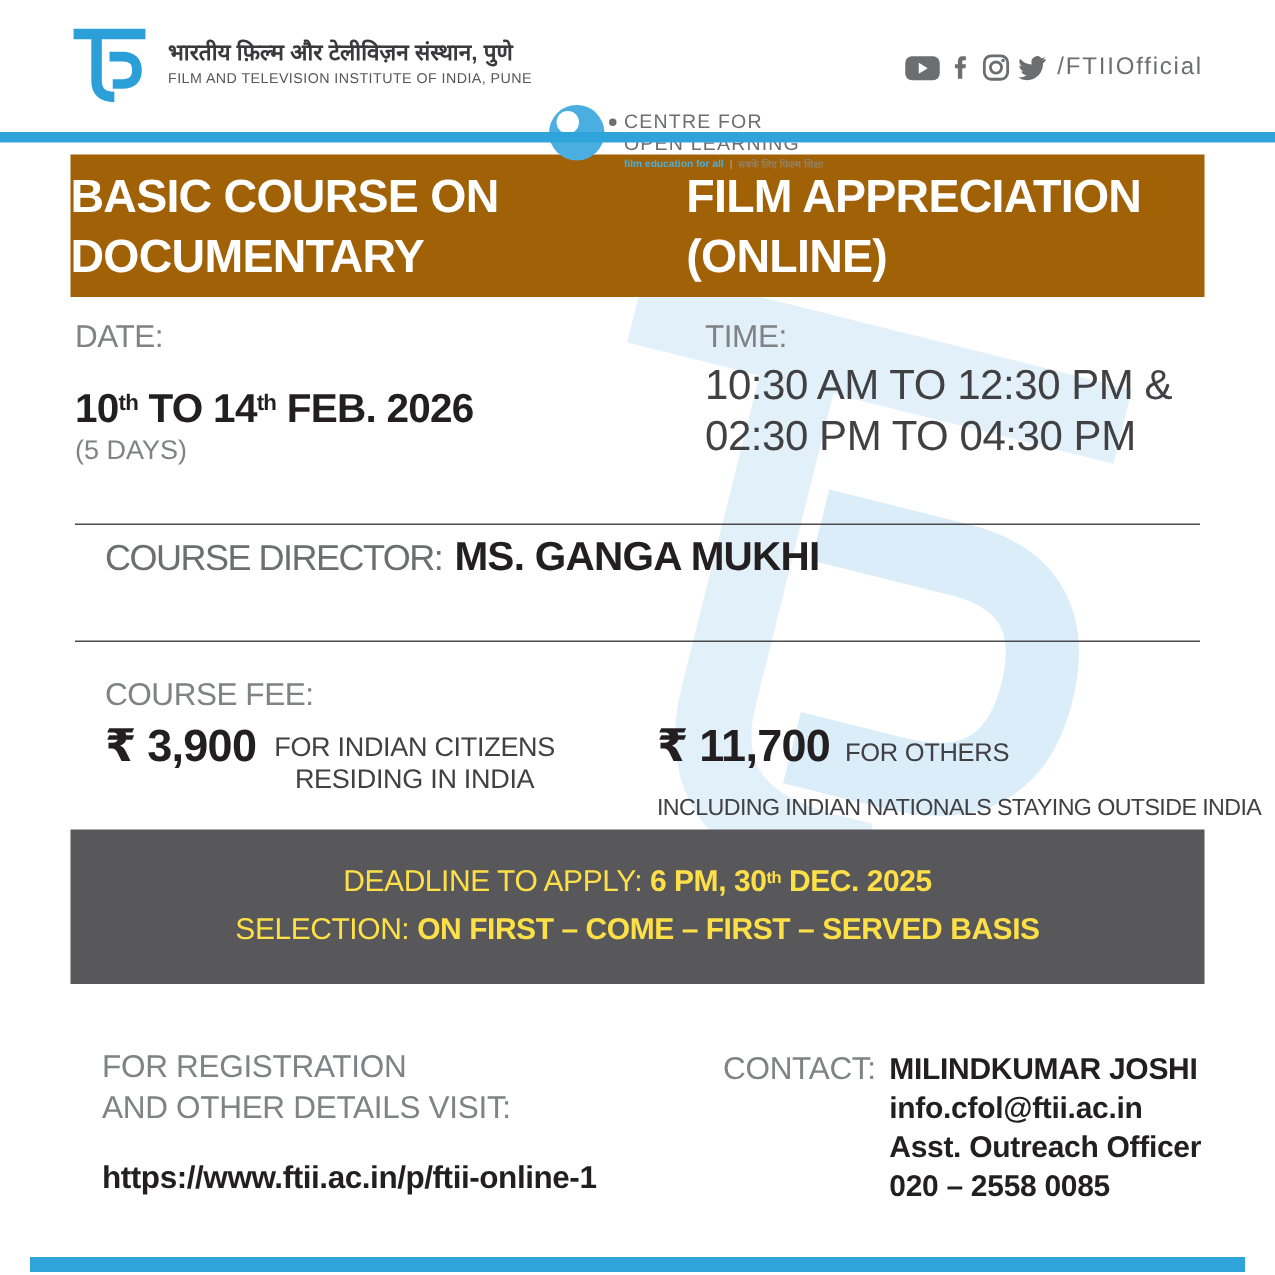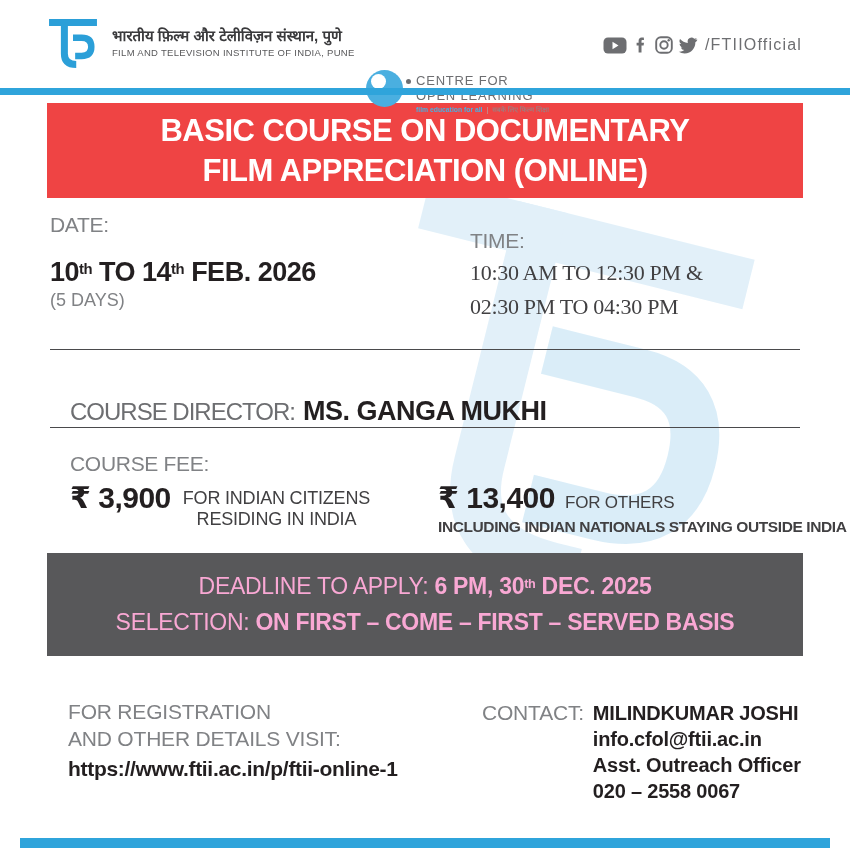--- a/index.html
+++ b/index.html
@@ -30,65 +30,65 @@
   .social { position: absolute; right: 48px; top: 36px; display: flex; align-items: center; gap: 5px; margin-left: 30px; }
   .social svg { display: block; }
   .social .handle { font-size: 16px; color: #6D6E71; letter-spacing: 1.2px; margin-left: 2px; }
 
   .blue-rule-top { position: absolute; left: 0; top: 88px; width: 850px; height: 7px; background: #2FA4DB; z-index: 3; }
 
   
   .watermark { position: absolute; left: 225px; top: 195px; width: 640px; height: 430px; z-index: 0; transform: rotate(14deg); opacity: 0.9; }
 
   
-  .banner { position: absolute; left: 47px; top: 103px; width: 756px; height: 95px; background: #ef4444;
-            display: flex; flex-direction: column; align-items: center; justify-content: center; z-index: 2; }
+  .banner { position: absolute; left: 47px; top: 103px; width: 756px; height: 95px; background: #a16207;
+            display: flex; flex-direction: row; align-items: center; justify-content: center; z-index: 2; }
   .banner div { color: #fff; font-weight: 700; font-size: 31px; letter-spacing: -0.5px; line-height: 40px; }
 
   
   .date-block { position: absolute; left: 50px; top: 213px; z-index: 2; }
   .label-gray { font-size: 21px; color: #808285; letter-spacing: -0.3px; }
   .date-value { margin-top: 20px; font-size: 27px; font-weight: 700; color: #231F20; letter-spacing: -0.5px; }
   .sup { font-size: 0.55em; vertical-align: 0.5em; }
   .duration { margin-top: 2px; font-size: 18px; color: #808285; }
 
-  .time-block { position: absolute; left: 470px; top: 213px; z-index: 2; margin-top: 16px; }
-  .time-line { font-size: 22px; color: #414042; font-weight: 400; letter-spacing: -0.3px; line-height: 34px; font-family: Liberation Serif, serif; }
+  .time-block { position: absolute; left: 470px; top: 213px; z-index: 2; }
+  .time-line { font-size: 28px; color: #414042; font-weight: 400; letter-spacing: -0.3px; line-height: 34px; }
   .time-block .label-gray { margin-bottom: 3px; }
 
   .hr { position: absolute; left: 50px; width: 750px; height: 0; border-top: 1.6px solid #4A4A4C; z-index: 2; }
   .hr1 { top: 349px; }
   .hr2 { top: 427px; }
 
   
-  .director { position: absolute; left: 70px; top: 396px; z-index: 2; display: flex; align-items: baseline; gap: 8px; }
+  .director { position: absolute; left: 70px; top: 356px; z-index: 2; display: flex; align-items: baseline; gap: 8px; }
   .director .dlabel { font-size: 24px; color: #6D6E71; letter-spacing: -1px; }
   .director .dname { font-size: 27px; font-weight: 700; color: #231F20; letter-spacing: -0.5px; }
 
   
   .fee-label { position: absolute; left: 70px; top: 452px; z-index: 2; }
   .fee-ind { position: absolute; left: 70px; top: 482px; z-index: 2; display: flex; gap: 12px; }
   .fee-amount { font-size: 30px; font-weight: 700; color: #231F20; letter-spacing: -0.5px; line-height: 32px; }
   .fee-ind .fee-desc { padding-top: 6px; font-size: 18px; color: #414042; line-height: 21px; text-align: center; letter-spacing: -0.2px; }
   .fee-oth { position: absolute; left: 438px; top: 482px; z-index: 2; }
   .fee-oth .row1 { display: flex; gap: 10px; align-items: baseline; }
   .fee-oth .fo1 { font-size: 17px; color: #414042; letter-spacing: -0.2px; }
-  .fee-oth .fo2 { margin-top: 4px; font-size: 15.5px; color: #414042; letter-spacing: -0.4px; white-space: nowrap; font-weight: bold; }
+  .fee-oth .fo2 { margin-top: 16px; font-size: 15.5px; color: #414042; letter-spacing: -0.4px; white-space: nowrap; }
 
   
   .band { position: absolute; left: 47px; top: 553px; width: 756px; height: 103px; background: #58585A; z-index: 2;
           display: flex; flex-direction: column; align-items: center; justify-content: center; gap: 9px; }
-  .band .line { color: #f9a8d4; font-size: 23px; letter-spacing: -0.3px; }
+  .band .line { color: #fde047; font-size: 20px; letter-spacing: -0.3px; }
   .band .light { font-weight: 400; }
   .band .strong { font-weight: 700; }
 
   
   .reg-block { position: absolute; left: 68px; top: 698px; z-index: 2; }
   .reg-block .g { font-size: 21px; color: #808285; line-height: 27px; letter-spacing: -0.2px; }
-  .reg-block .url { margin-top: 5px; font-size: 21px; font-weight: 700; color: #231F20; letter-spacing: -0.3px; }
+  .reg-block .url { margin-top: 22px; font-size: 21px; font-weight: 700; color: #231F20; letter-spacing: -0.3px; }
 
   .contact-block { position: absolute; left: 472px; top: 700px; z-index: 2; display: flex; gap: 9px; }
   .contact-block .clabel { font-size: 21px; color: #808285; letter-spacing: -0.2px; line-height: 26px; margin-left: 10px; }
   .contact-lines div { font-size: 20px; font-weight: 700; color: #231F20; line-height: 26px; letter-spacing: -0.2px; }
 
   .blue-rule-bottom { position: absolute; left: 20px; top: 838px; width: 810px; height: 10px; background: #2FA4DB; z-index: 2; }
 </style>
 </head>
 <body>
 
@@ -183,21 +183,21 @@
   <div class="fee-ind">
     <div class="fee-amount">₹ 3,900</div>
     <div class="fee-desc">
       <div>FOR INDIAN CITIZENS</div>
       <div>RESIDING IN INDIA</div>
     </div>
   </div>
 
   <div class="fee-oth">
     <div class="row1">
-      <span class="fee-amount">₹ 13,400</span>
+      <span class="fee-amount">₹ 11,700</span>
       <span class="fo1">FOR OTHERS</span>
     </div>
     <div class="fo2">INCLUDING INDIAN NATIONALS STAYING OUTSIDE INDIA</div>
   </div>
 
   <div class="band">
     <div class="line"><span class="light">DEADLINE TO APPLY:</span> <span class="strong"><span>6 PM, 30</span><span class="sup">th</span><span> DEC. 2025</span></span></div>
     <div class="line"><span class="light">SELECTION:</span> <span class="strong">ON FIRST – COME – FIRST – SERVED BASIS</span></div>
   </div>
 
@@ -206,19 +206,19 @@
     <div class="g">AND OTHER DETAILS VISIT:</div>
     <div class="url">https://www.ftii.ac.in/p/ftii-online-1</div>
   </div>
 
   <div class="contact-block">
     <div class="clabel">CONTACT:</div>
     <div class="contact-lines">
       <div>MILINDKUMAR JOSHI</div>
       <div>info.cfol@ftii.ac.in</div>
       <div>Asst. Outreach Officer</div>
-      <div>020 – 2558 0067</div>
+      <div>020 – 2558 0085</div>
     </div>
   </div>
 
   <div class="blue-rule-bottom"></div>
 
 </div>
 
 </body></html>

